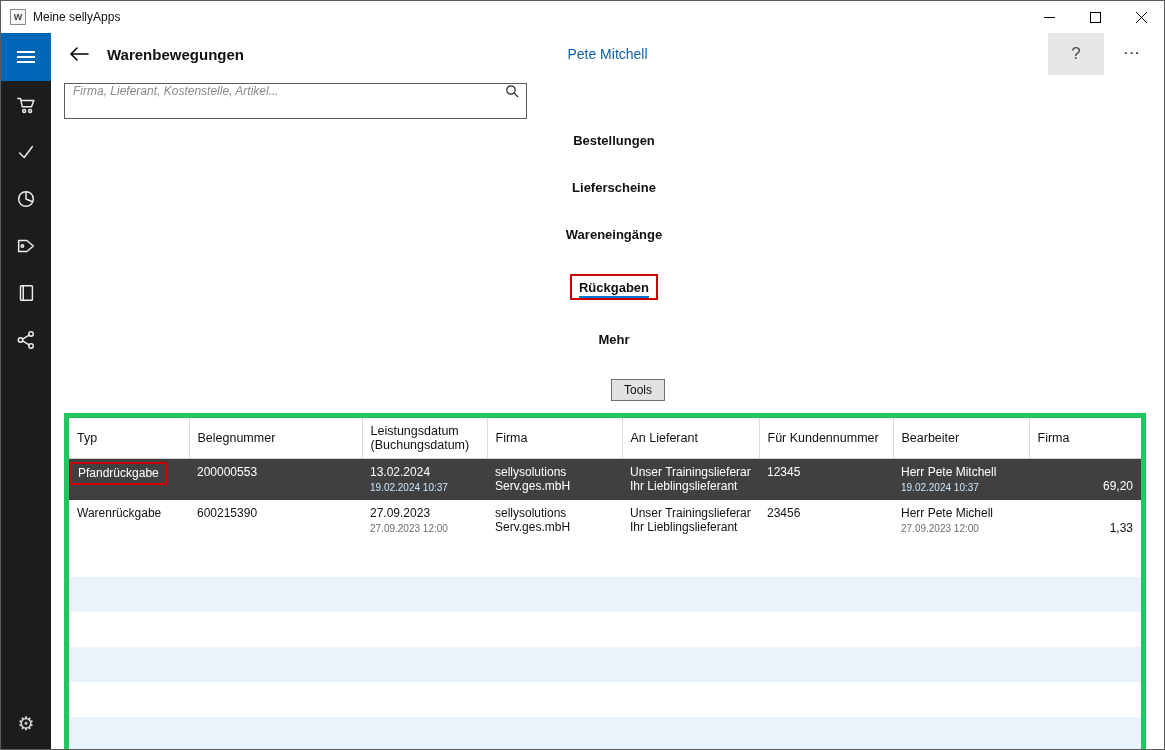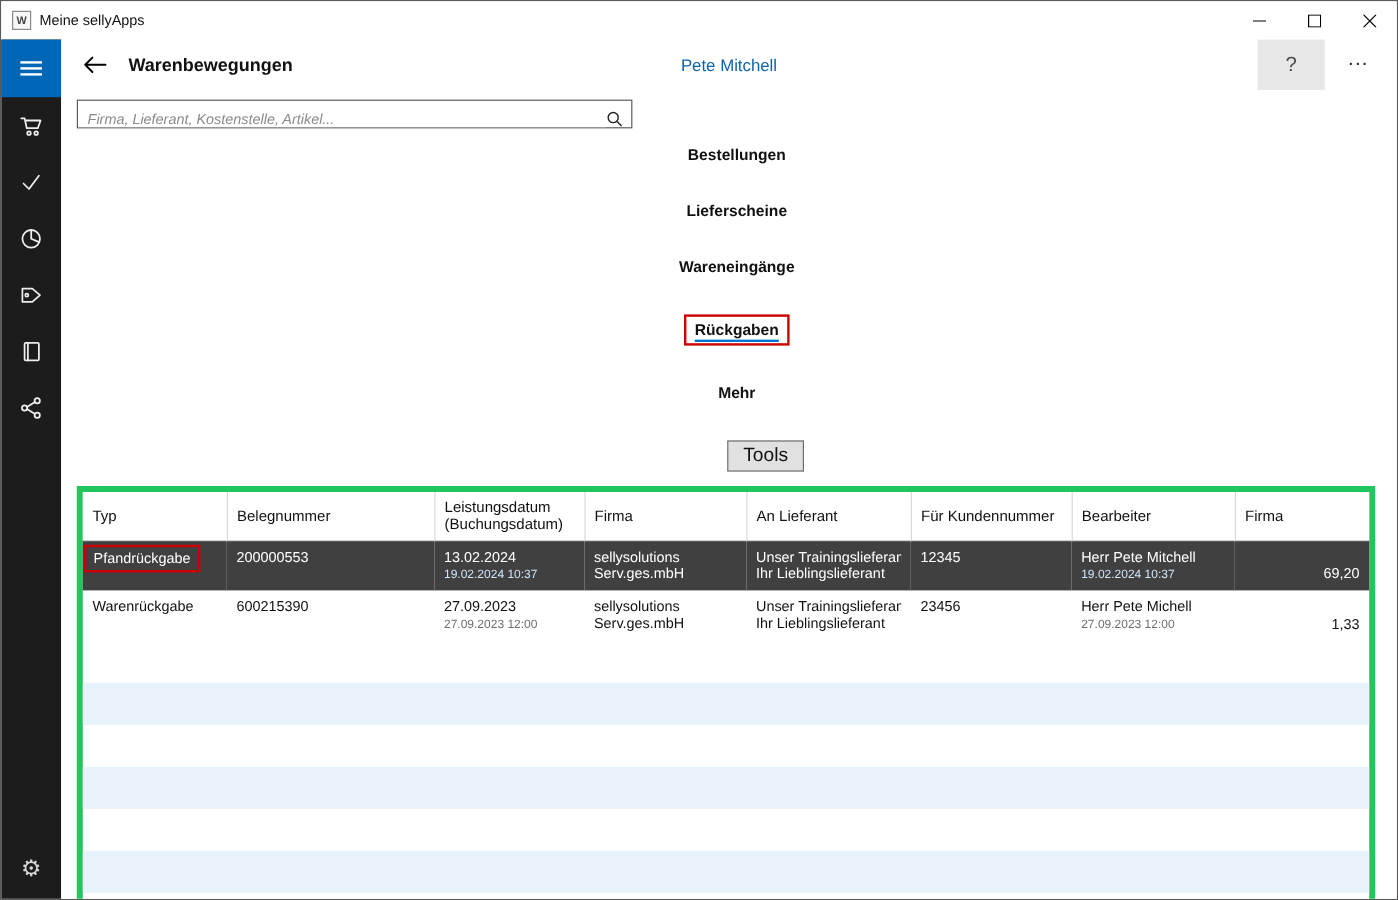--- a/index.html
+++ b/index.html
@@ -41,30 +41,30 @@
   .help-btn { width:56px; height:42px; border:none; background:#e7e7e7; color:#4c4c4c; font-size:17px; cursor:pointer; }
   .more-btn { width:36px; height:42px; border:none; background:transparent; color:#222; font-size:17px; cursor:pointer; letter-spacing:1px; line-height:10px; padding-bottom:10px; }
 
   .tabs { height:46px; display:flex; align-items:center; gap:22px; padding-left:35px; }
   .tab { font-size:15px; color:#5f5f5f; cursor:pointer; }
   .tab.active { color:#141414; font-weight:bold; }
 
   .annotation-box { display:inline-block; border:2px solid #cc0000; padding:3px 8px; }
 
   .search-row { margin:8px 0 0 13px; }
-  .search-box { width:463px; height:24px; border:1px solid #5c5c5c; display:flex; align-items:flex-end; background:#fff; }
+  .search-box { width:463px; height:36px; border:1px solid #5c5c5c; display:flex; align-items:flex-start; background:#fff; }
   .search-box input { flex:1; border:none; outline:none; font-family:inherit; font-size:12px; font-style:italic; padding:0 8px; color:#333; }
   .search-box input::placeholder { color:#8a8a8a; font-style:italic; }
   .search-icon { margin-right:7px; display:grid; place-items:center; cursor:pointer; }
 
   .subtabs { margin:14px 0 0 13px; display:flex; align-items:center; gap:32px;flex-direction:column; }
   .subtab { font-size:13px; font-weight:bold; color:#111; cursor:pointer; }
   .subtabs .annotation-box { padding:2px 7px; }
   .subtab.active { border-bottom:2px solid #0078d7; padding-bottom:1px; }
-  .tools-btn { margin-left:48px; font-family:inherit; font-size:16px; padding:3px 12px; background:#e1e1e1; border:1px solid #707070; cursor:pointer; color:#111; }
+  .tools-btn { margin-left:48px; font-family:inherit; font-size:12px; padding:3px 12px; background:#e1e1e1; border:1px solid #707070; cursor:pointer; color:#111; }
 
   
   .table-wrap { margin:12px 18px 0 13px; border:5px solid #22c55e; }
   table { width:100%; border-collapse:collapse; table-layout:fixed; }
   thead th { font-weight:normal; font-size:12.5px; text-align:left; color:#111; padding:4px 8px; height:40px;
              vertical-align:middle; border-right:1px solid #d9d9d9; border-bottom:1px solid #cfcfcf; background:#fff; }
   thead th:last-child { border-right:none; }
   tbody td { padding:6px 8px 4px 8px; vertical-align:top; font-size:12px; color:#111; }
   tr.row { height:42px; }
   .line { white-space:nowrap; overflow:hidden; }

